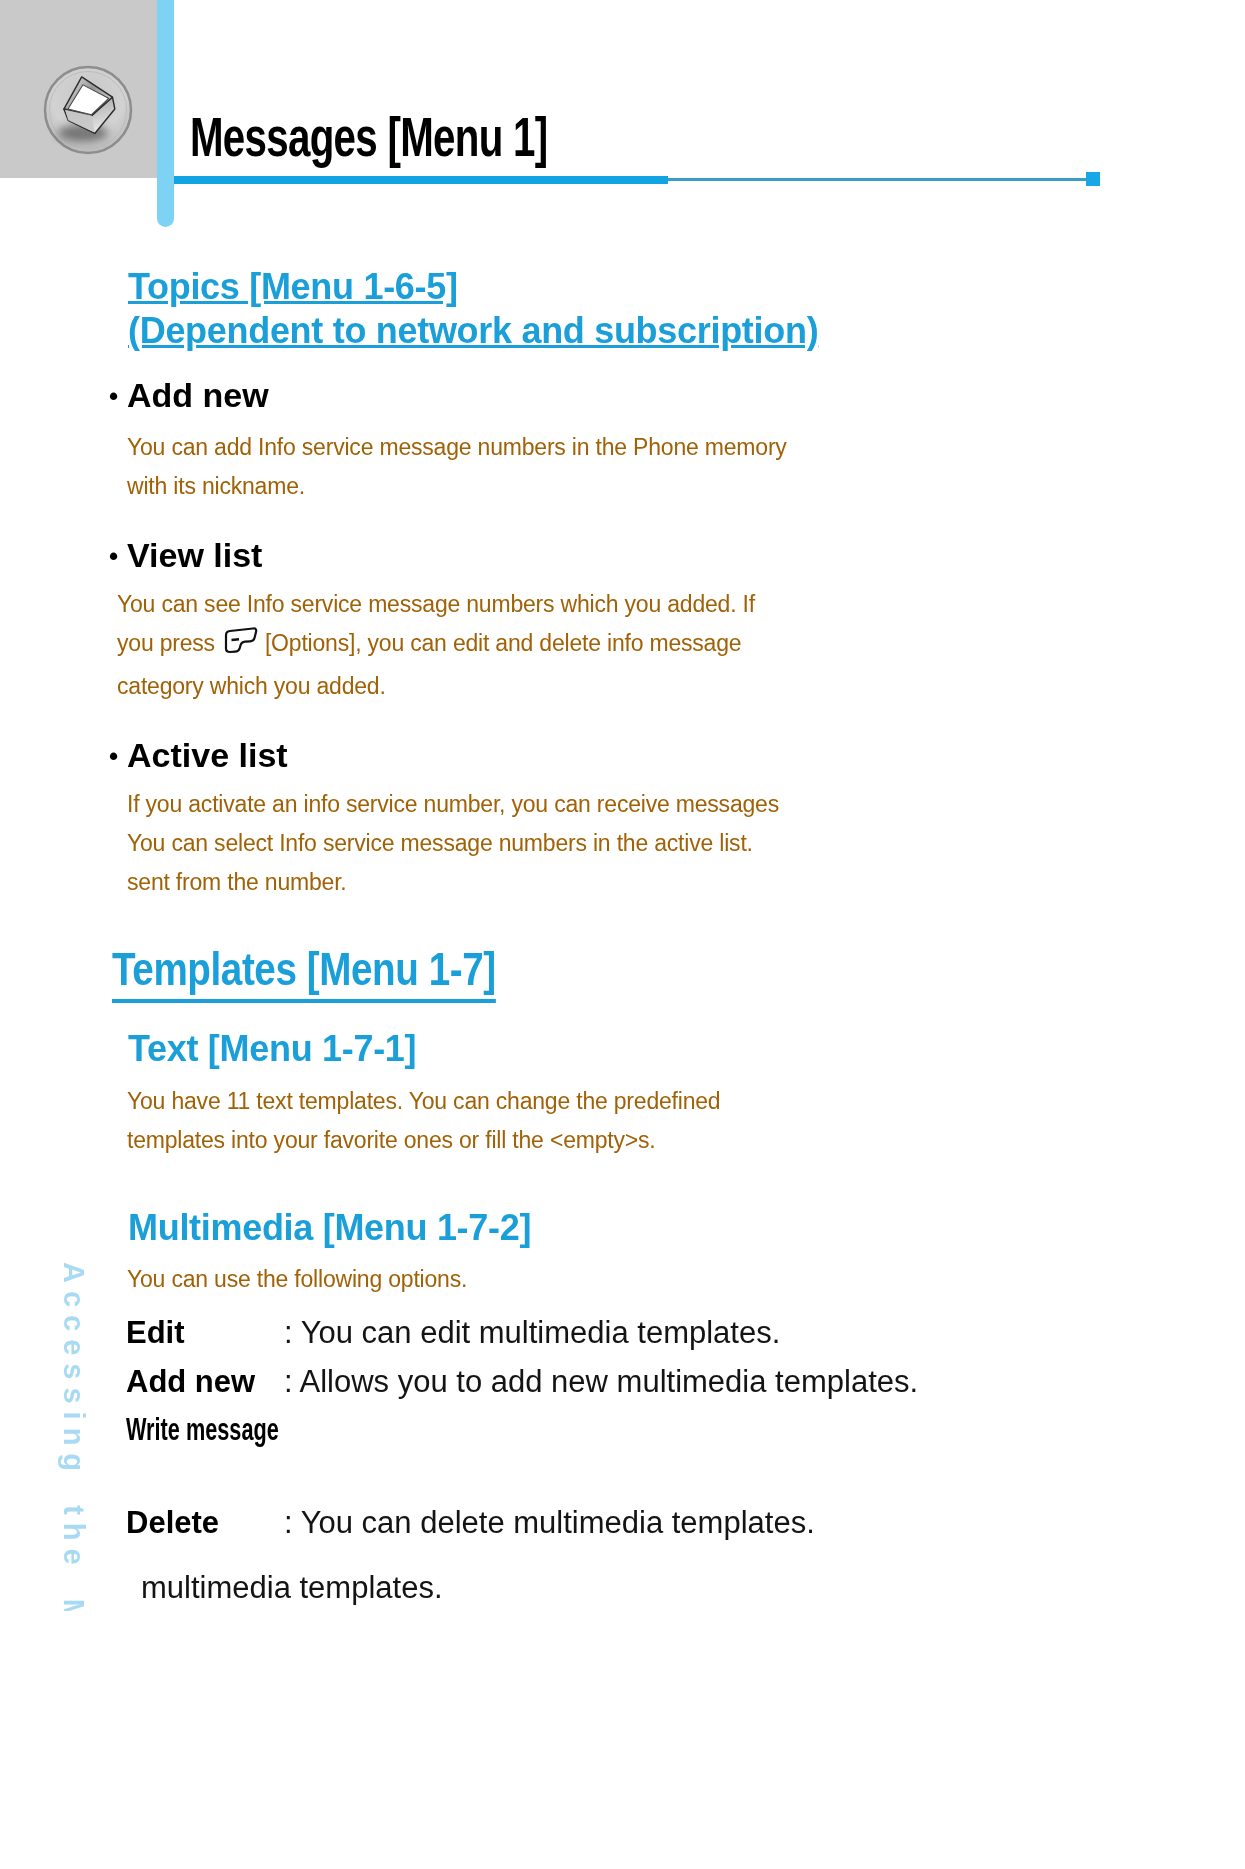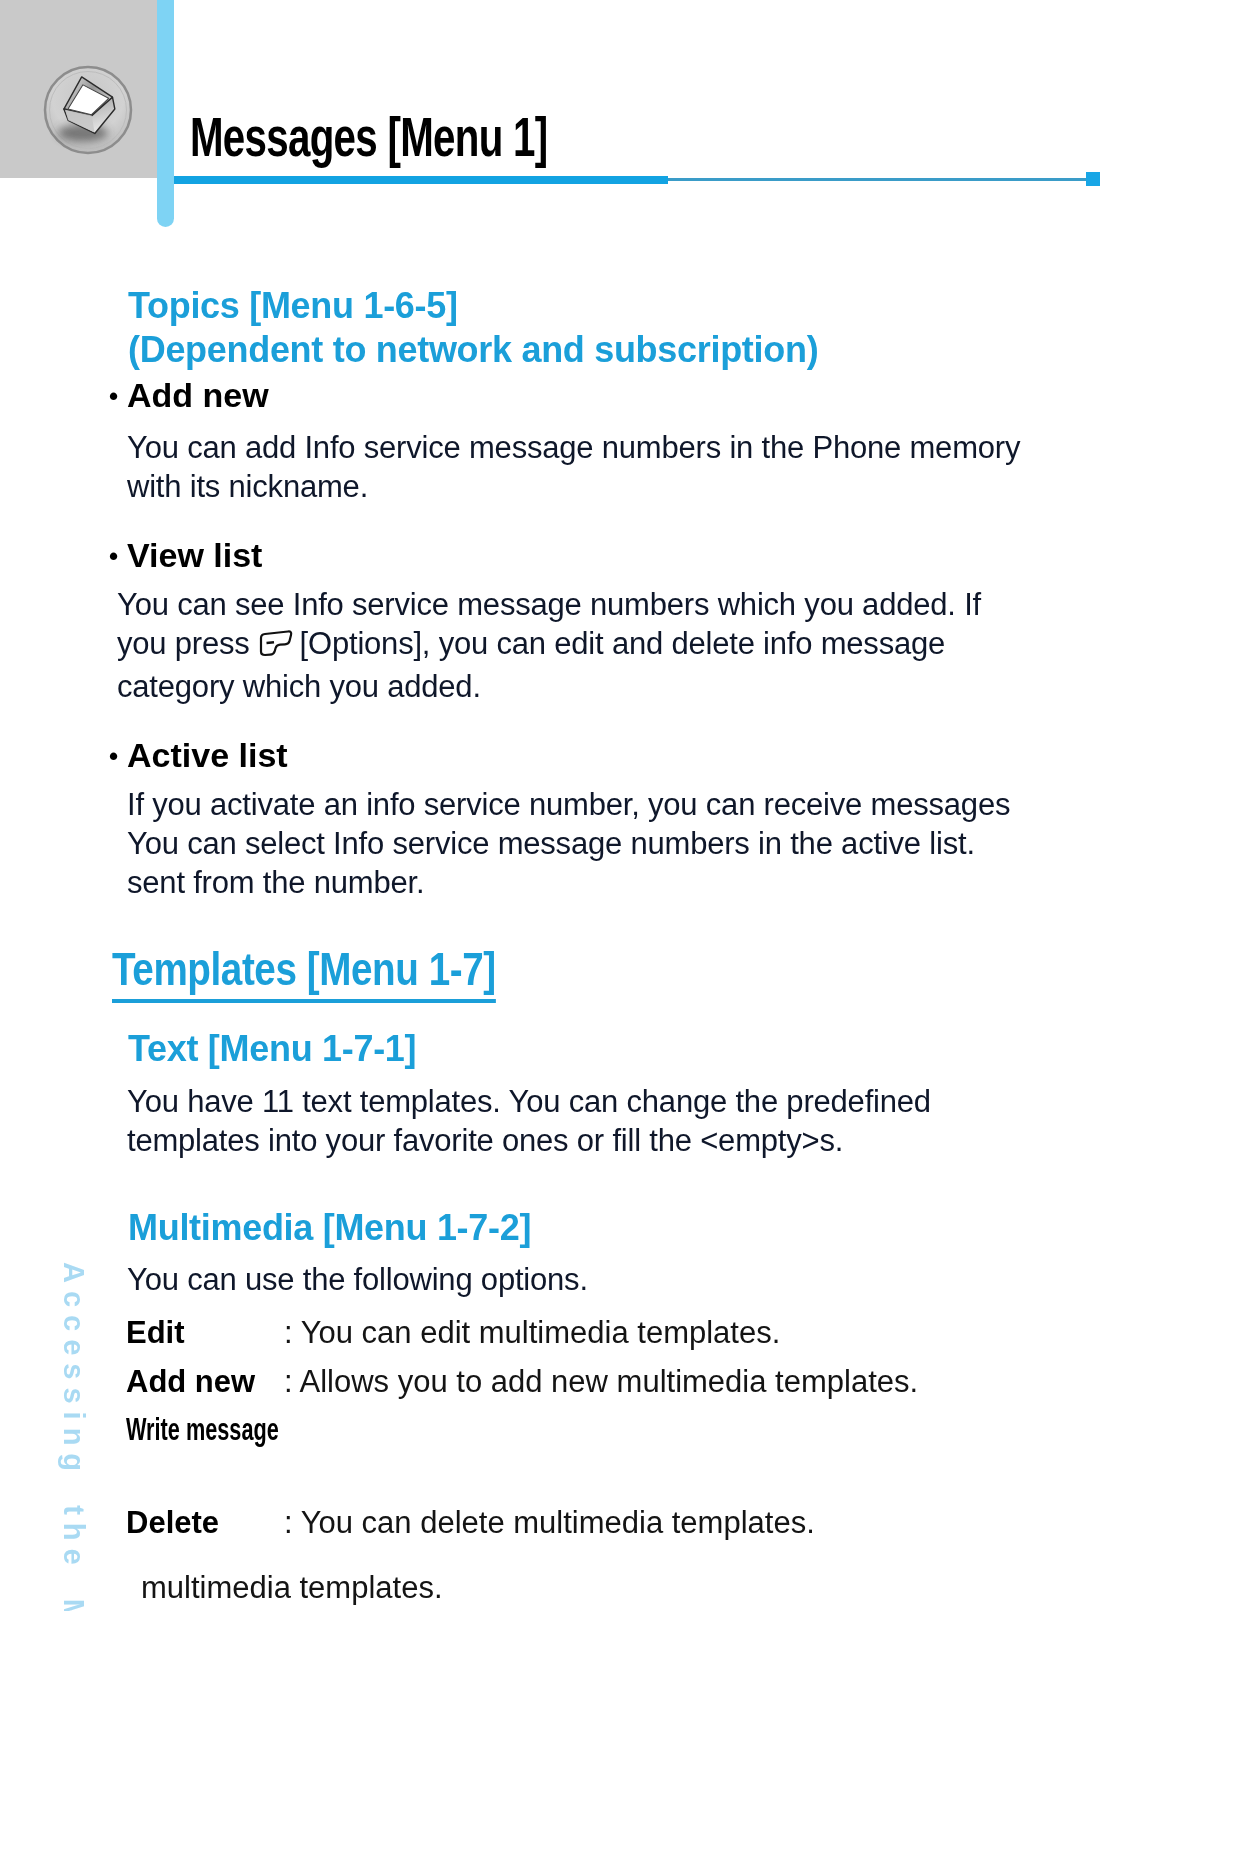--- a/index.html
+++ b/index.html
@@ -17,21 +17,21 @@
   .rule-square{position:absolute;left:1086px;top:172px;width:14px;height:14px;background:#18a6e6;}
 
   
   .sec-head{position:absolute;font-size:36px;line-height:44px;font-weight:bold;color:#1b9fd9;
             letter-spacing:-0.3px;white-space:nowrap;}
   .big-head{position:absolute;left:112px;top:942px;font-size:46px;font-weight:bold;color:#1b9fd9;
             letter-spacing:-0.5px;white-space:nowrap;transform:scaleX(0.84);transform-origin:left top;
             border-bottom:4px solid #1b9fd9;padding-bottom:3px;}
   .bullet-head{position:absolute;font-size:34px;font-weight:bold;color:#000;display:flex;white-space:nowrap;}
   .bullet-head .dot{width:18px;font-size:26px;line-height:40px;}
-  .par{position:absolute;font-size:31px;line-height:39px;color:#0f172a;letter-spacing:-0.2px;}
+  .par{position:absolute;font-size:23px;line-height:39px;color:#a16207;letter-spacing:-0.2px;}
   .par div{white-space:nowrap;}
   .sk-icon{display:inline-block;vertical-align:-4px;margin:0 6px;}
 
   
   .def-row{position:absolute;left:126px;display:flex;font-size:31px;line-height:39px;color:#141414;}
   .def-label{width:158px;font-weight:bold;color:#000;flex:0 0 158px;white-space:nowrap;}
   .def-label.condensed{transform:scaleX(0.70);transform-origin:left center;}
   .def-desc{white-space:nowrap;}
   .def-desc .l2{padding-left:15px;white-space:nowrap;}
   .lh47{line-height:47px;flex-direction:column;}
@@ -90,21 +90,21 @@
         <polygon points="-24,-3 0,10 -2,27 -24,8" fill="#c7c7c7" opacity="0.85" stroke="none"></polygon>
       </g>
     </svg>
   </div>
   <div class="vbar"></div>
   <div class="page-title">Messages [Menu 1]</div>
   <div class="rule-thick"></div>
   <div class="rule-thin"></div>
   <div class="rule-square"></div>
 
-  <div class="sec-head" style="left:128px;top:284px;">
+  <div class="sec-head" style="left:128px;top:265px;text-decoration:underline;">
     <div>Topics [Menu 1-6-5]</div>
     <div>(Dependent to network and subscription)</div>
   </div>
 
   <div class="bullet-head" style="left:109px;top:376px;">
     <span class="dot">•</span>
     <span>Add new</span>
   </div>
   <div class="par" style="left:127px;top:428px;">
     <div>You can add Info service message numbers in the Phone memory</div>

